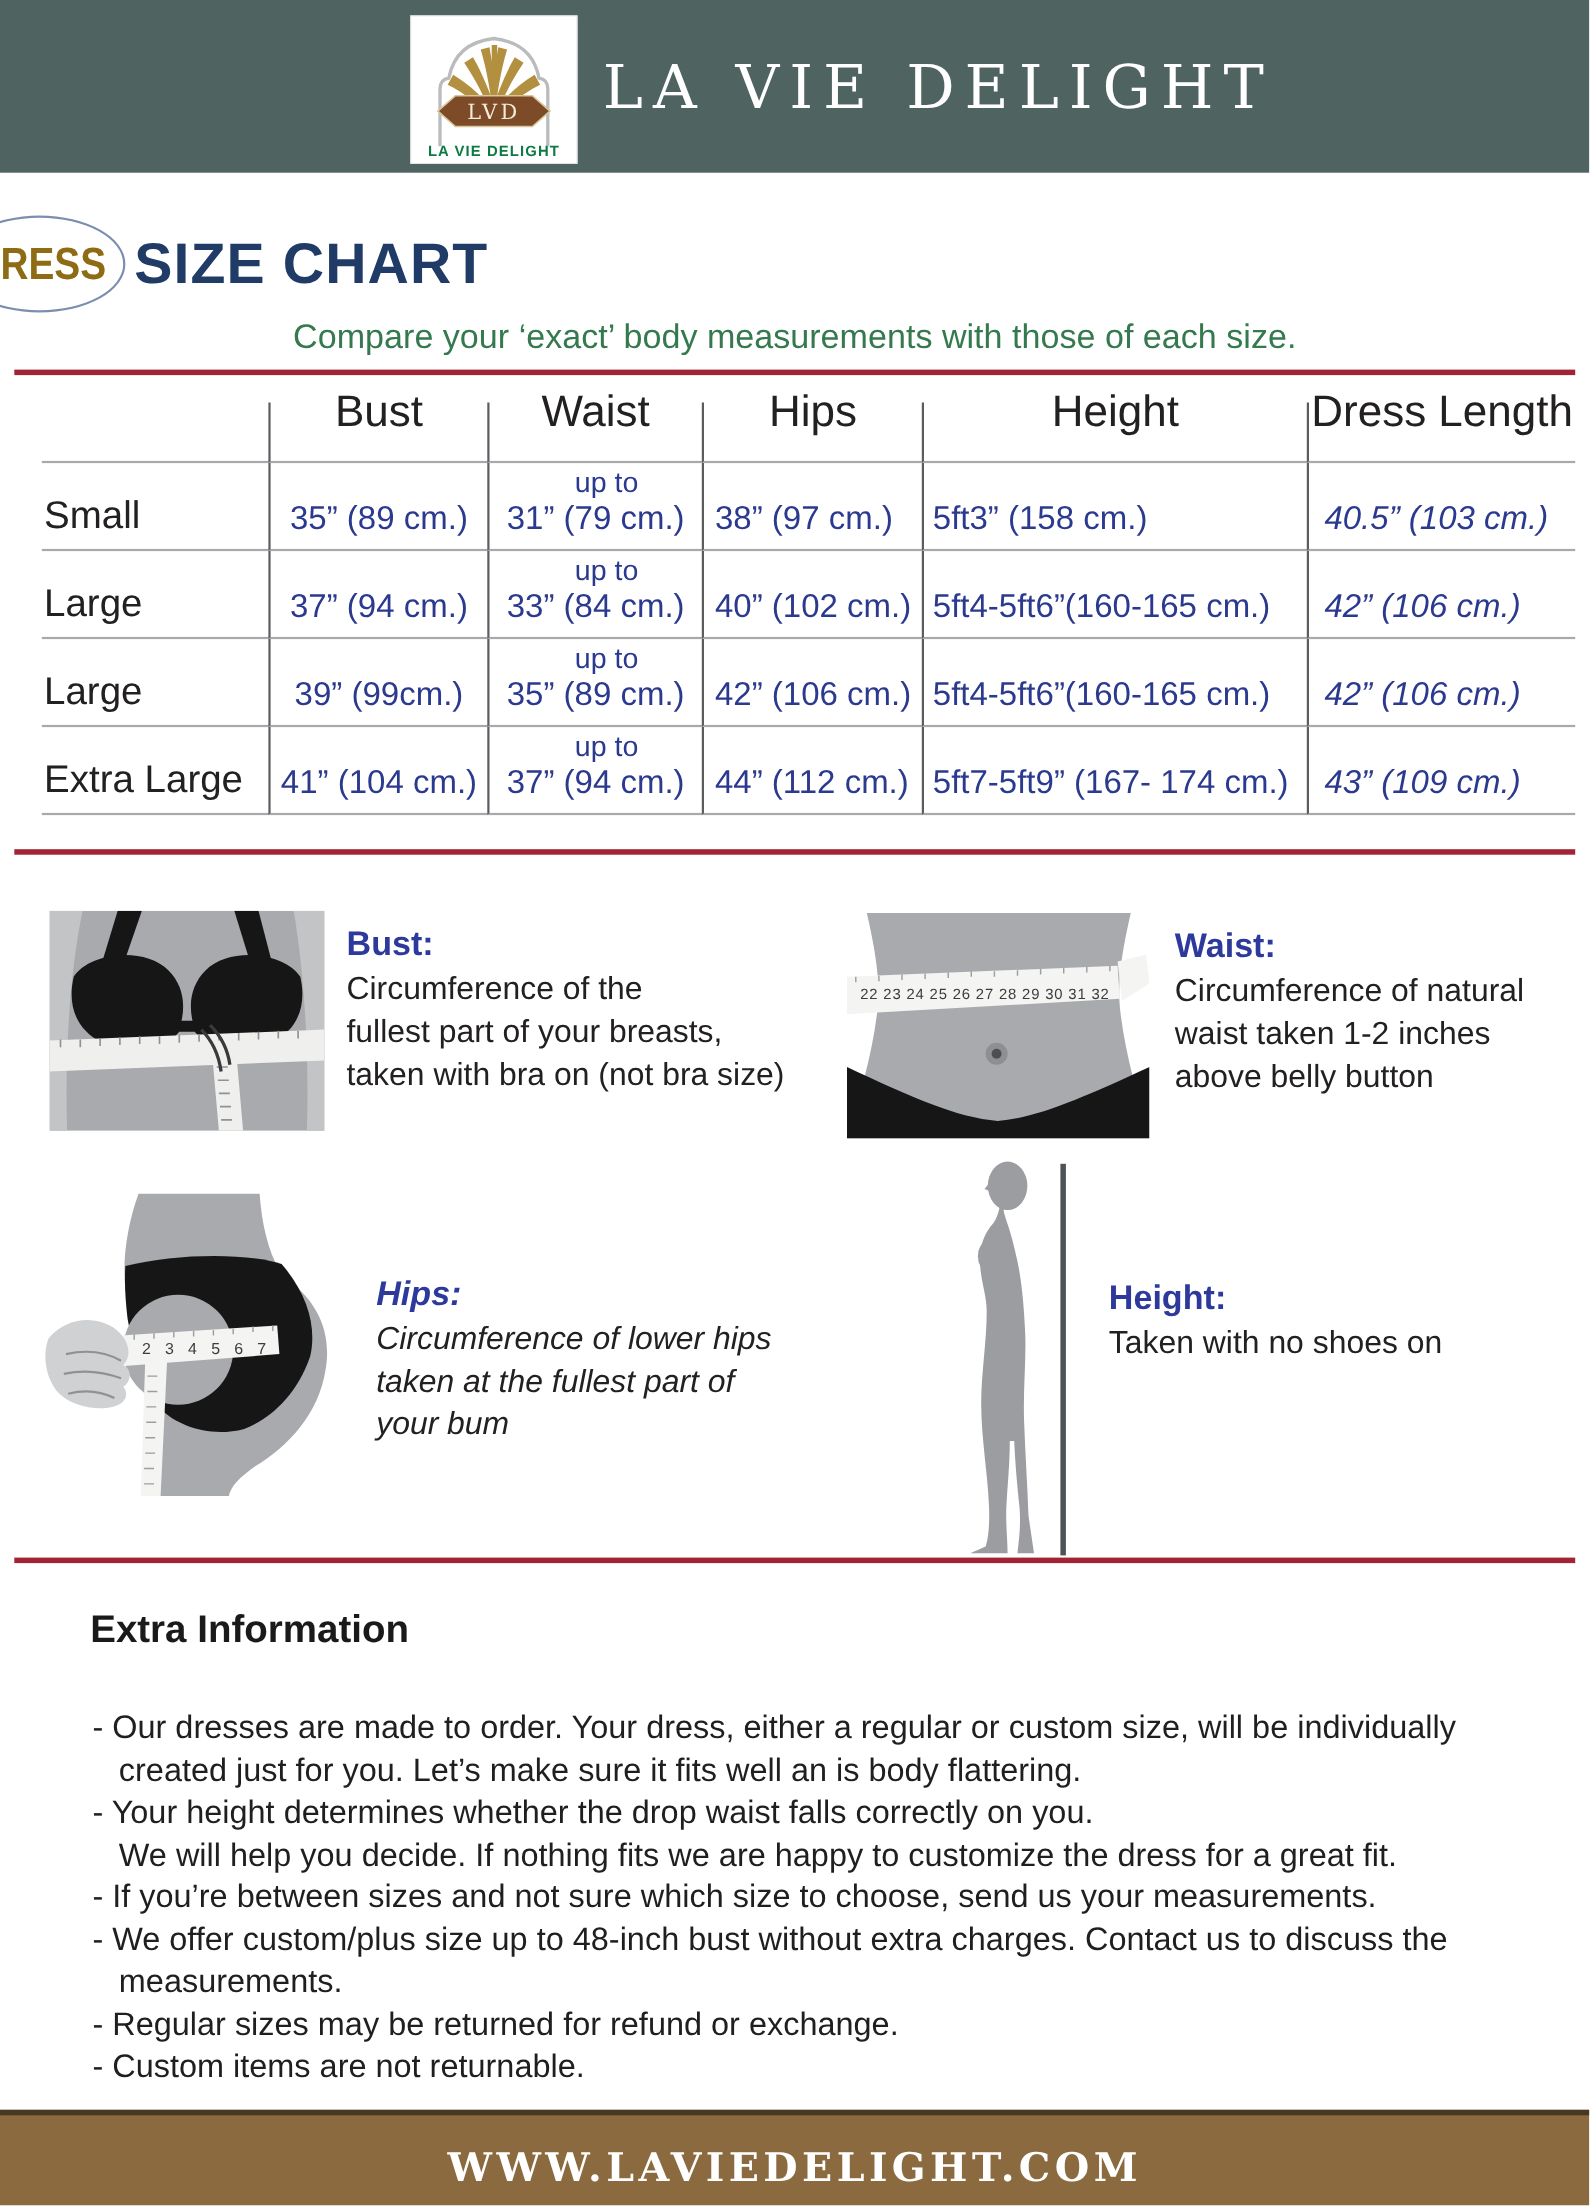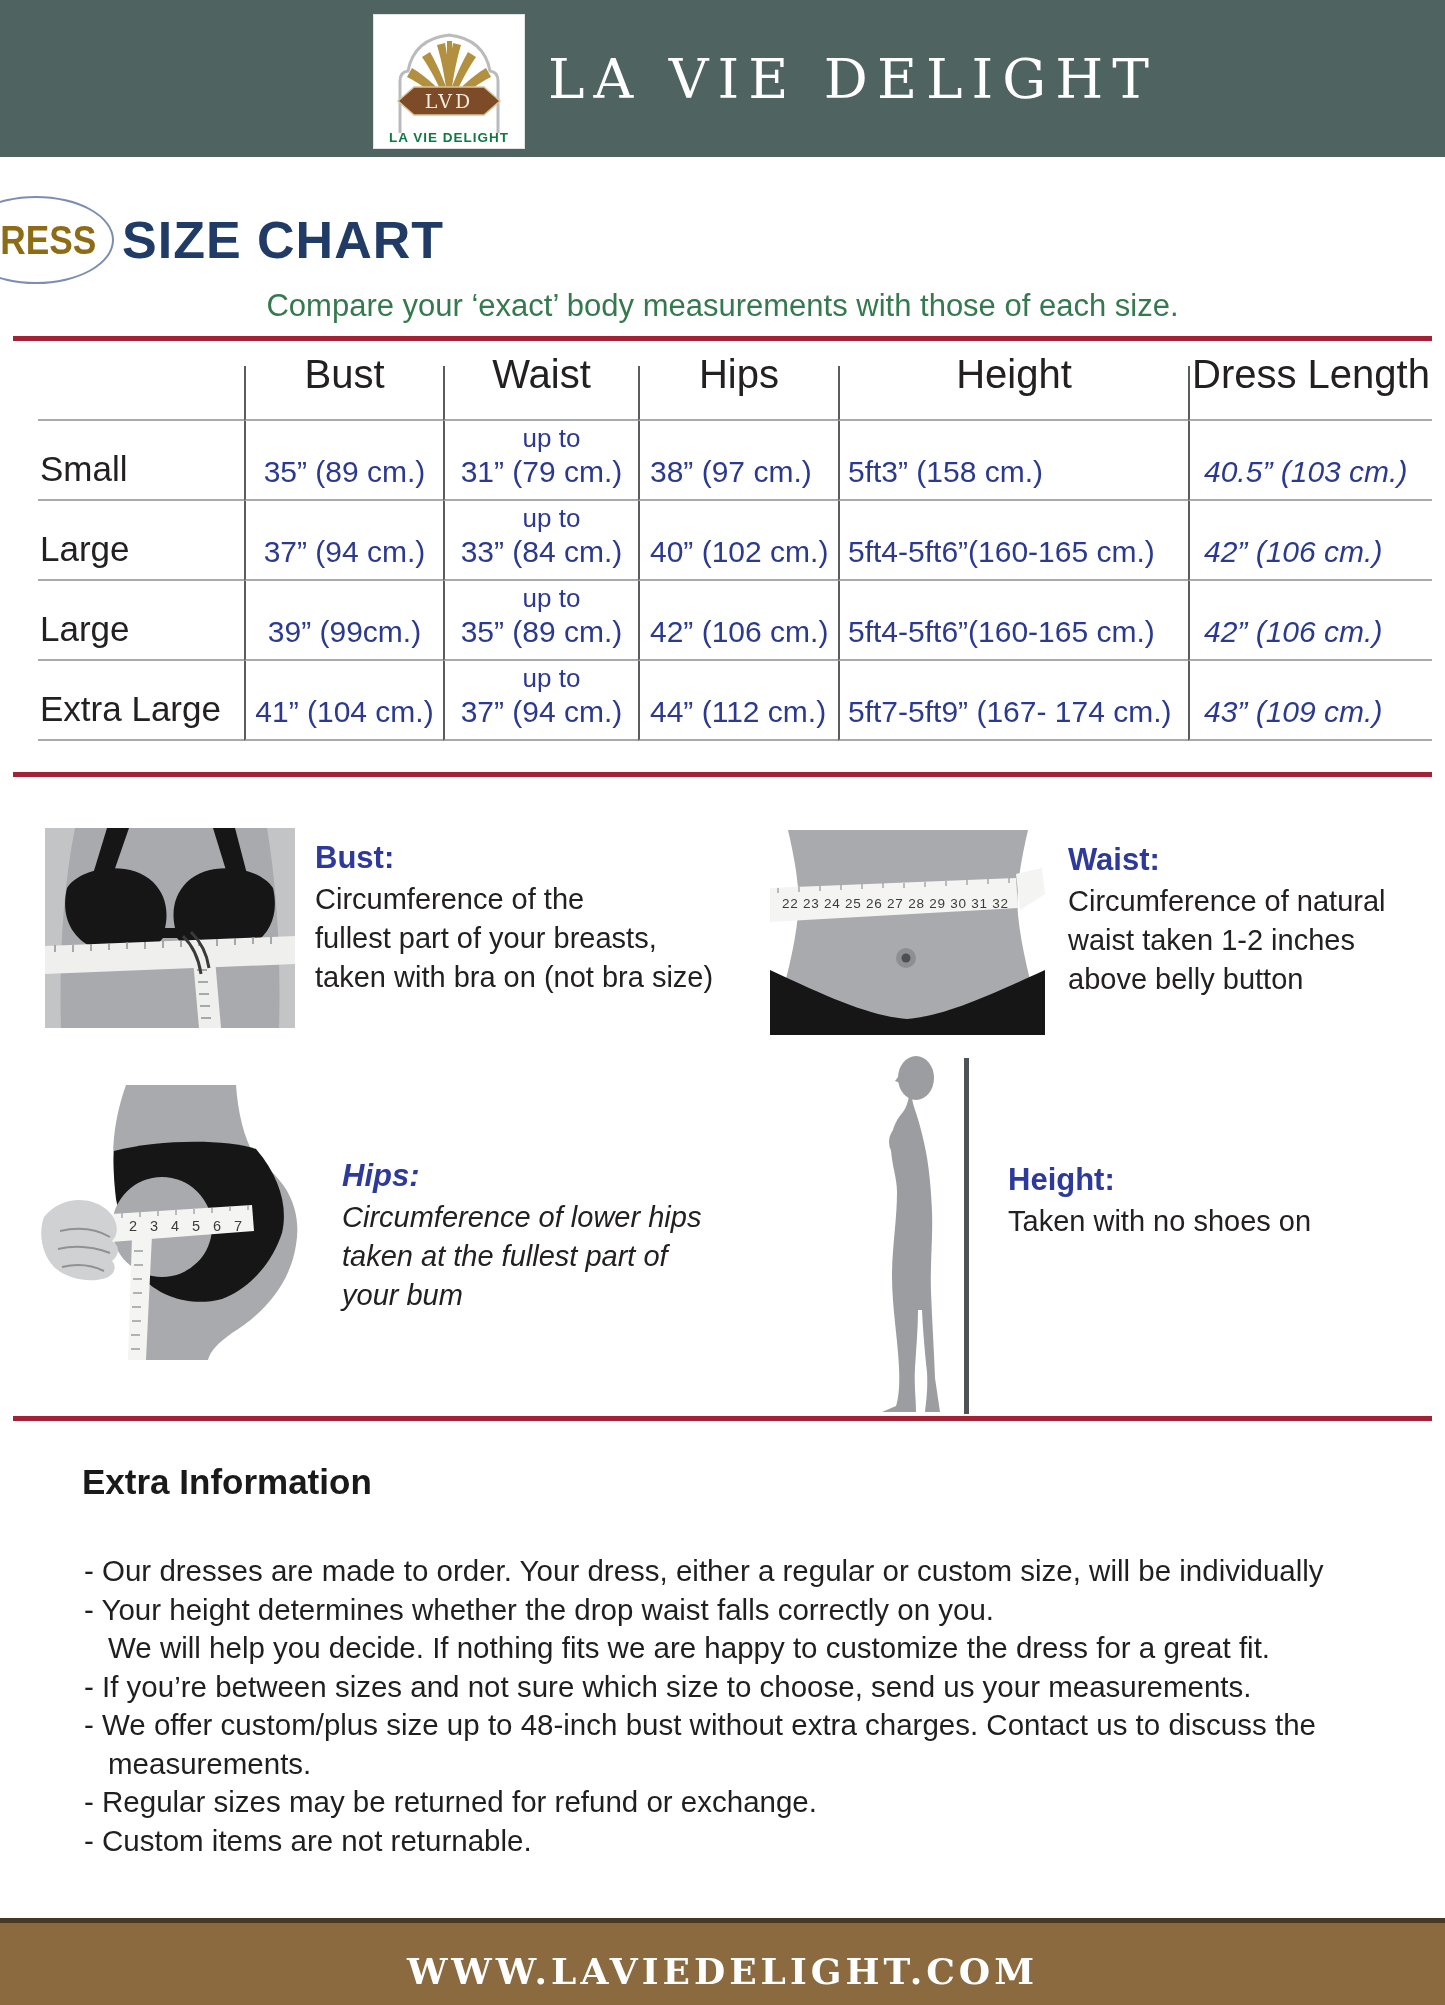--- a/index.html
+++ b/index.html
@@ -247,20 +247,21 @@
   <div class="g-abs height-text">
     <div class="guide-label">Height:</div>
     <div class="guide-line">Taken with no shoes on</div>
   </div>
 
   <div class="rule rule3"></div>
 
   <div class="extra-heading">Extra Information</div>
   <div class="extra-list">
     <div class="line">- Our dresses are made to order. Your dress, either a regular or custom size, will be individually</div>
+    <div class="line indent">created just for you. Let’s make sure it fits well an is body flattering.</div>
     <div class="line">- Your height determines whether the drop waist falls correctly on you.</div>
     <div class="line indent">We will help you decide. If nothing fits we are happy to customize the dress for a great fit.</div>
     <div class="line">- If you’re between sizes and not sure which size to choose, send us your measurements.</div>
     <div class="line">- We offer custom/plus size up to 48-inch bust without extra charges. Contact us to discuss the</div>
     <div class="line indent">measurements.</div>
     <div class="line">- Regular sizes may be returned for refund or exchange.</div>
     <div class="line">- Custom items are not returnable.</div>
   </div>
 
   <div class="footer">

